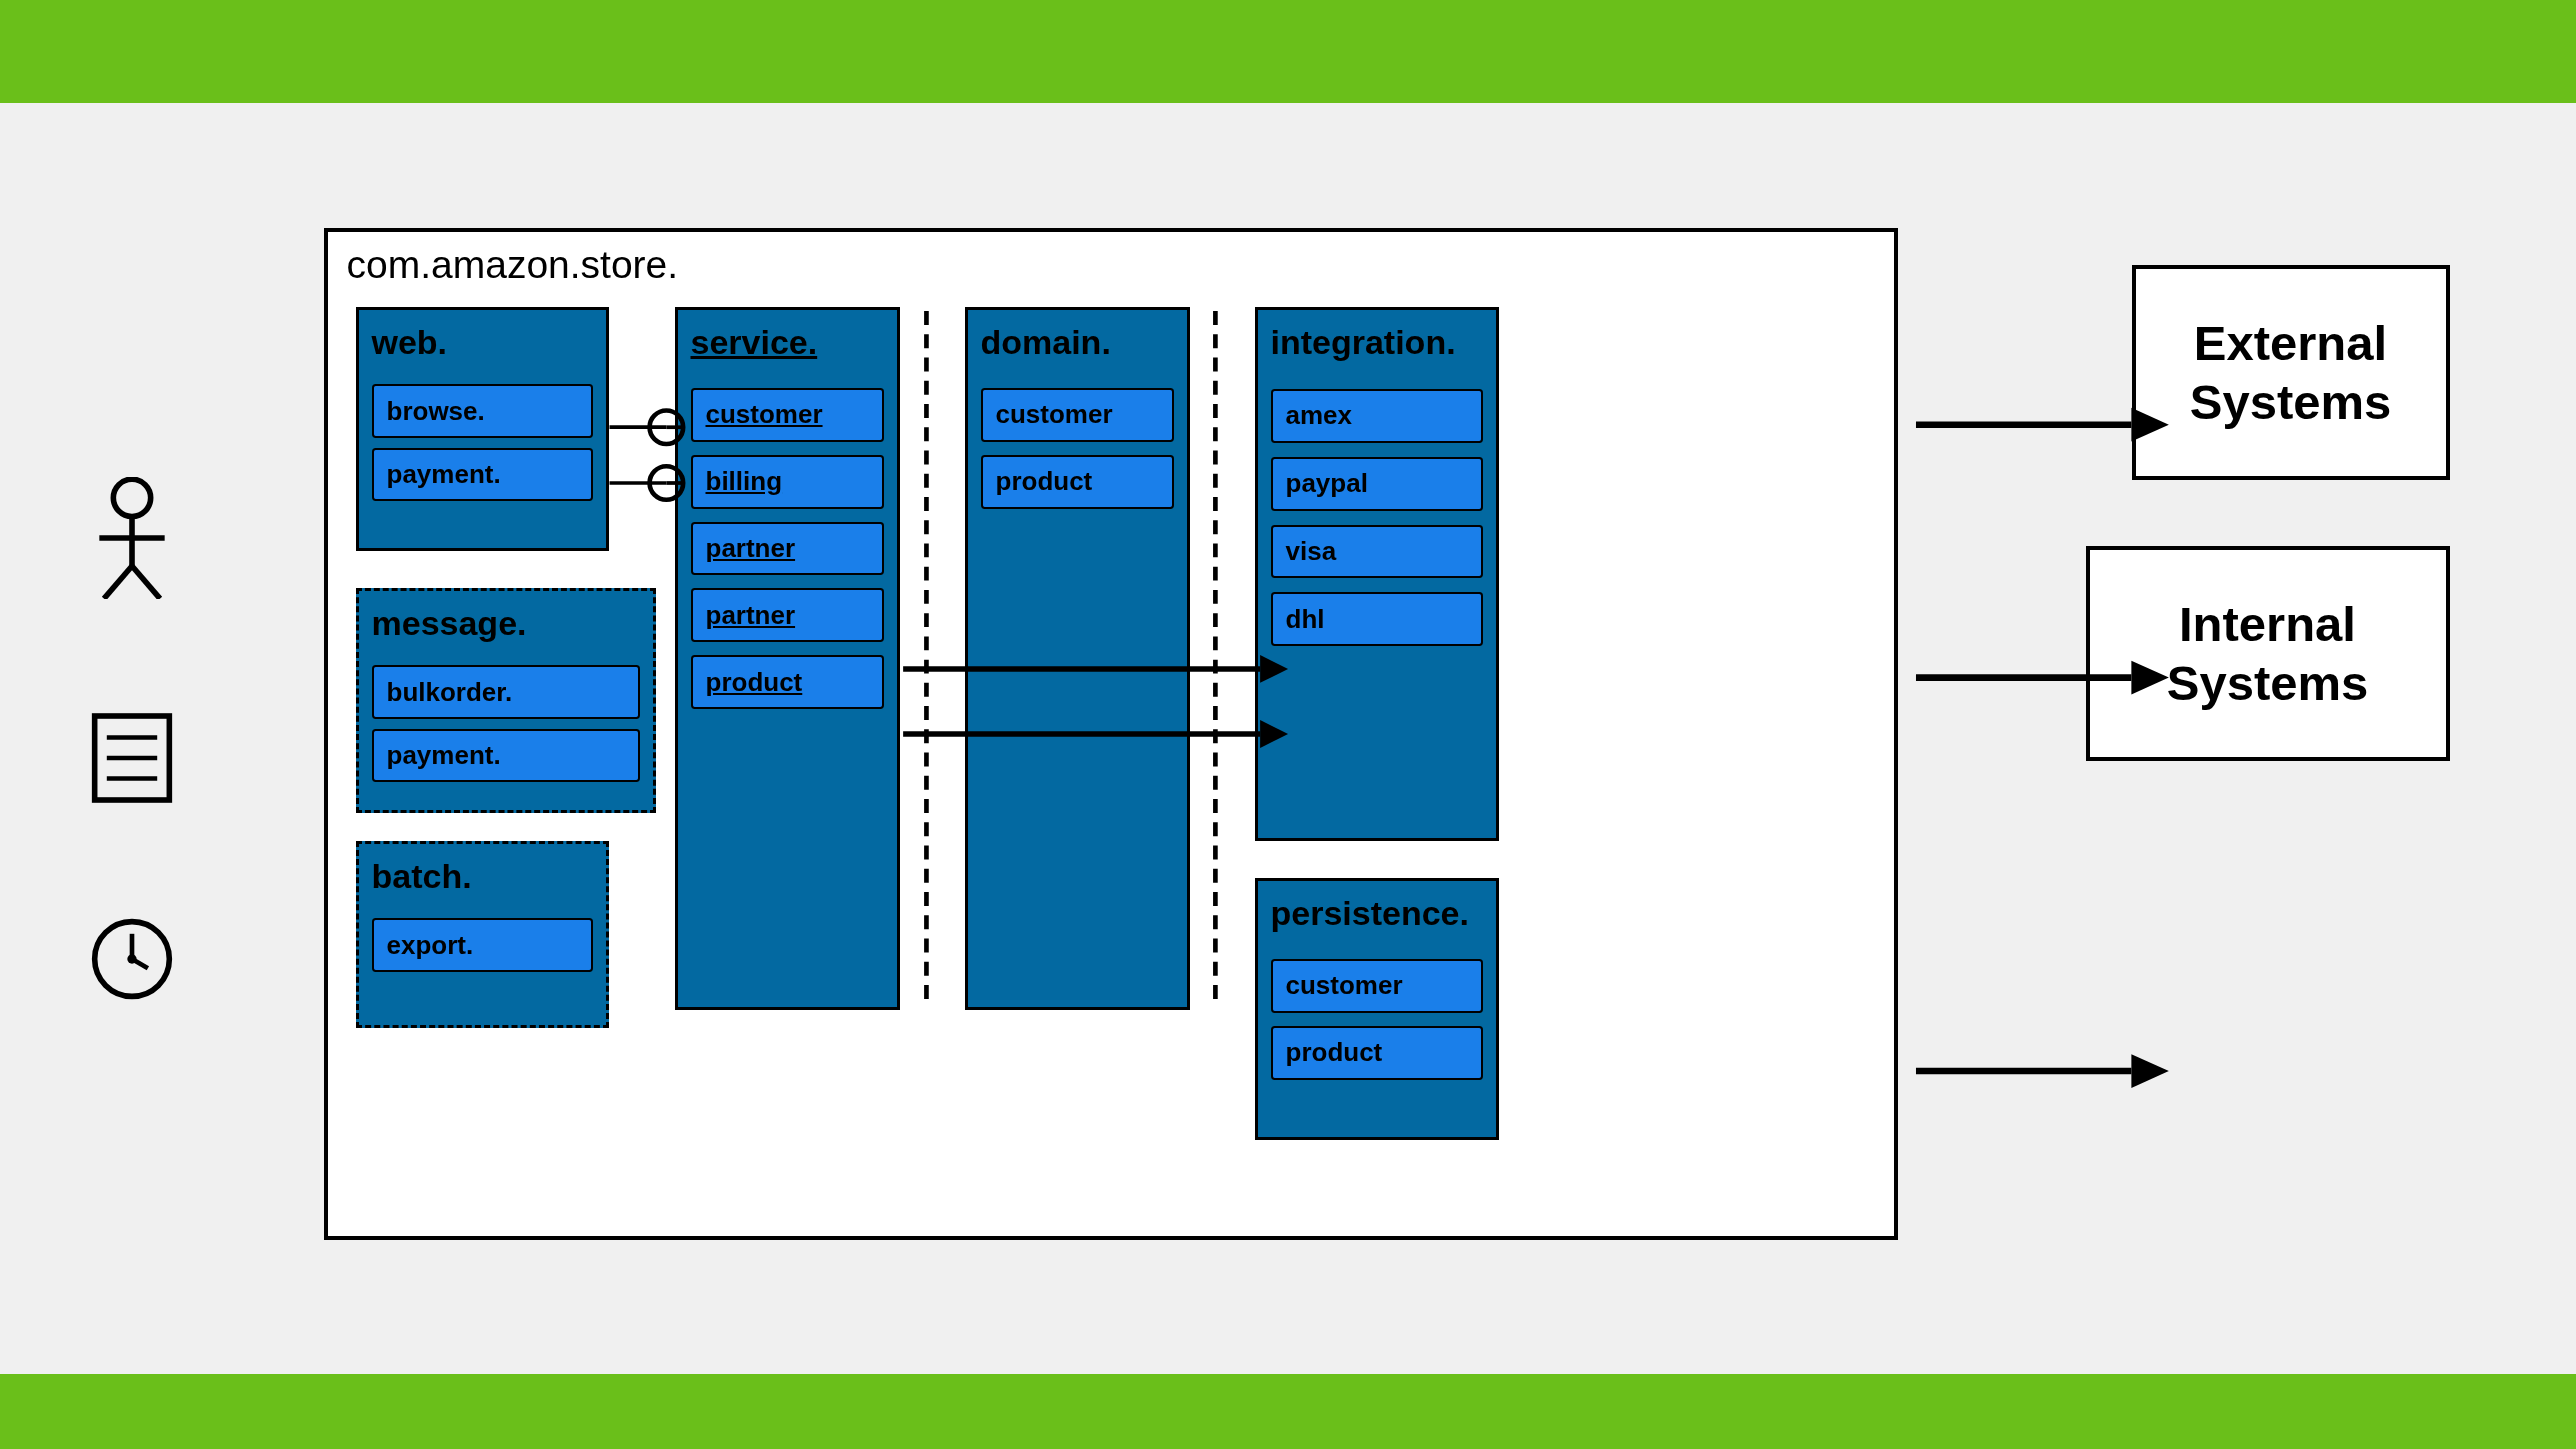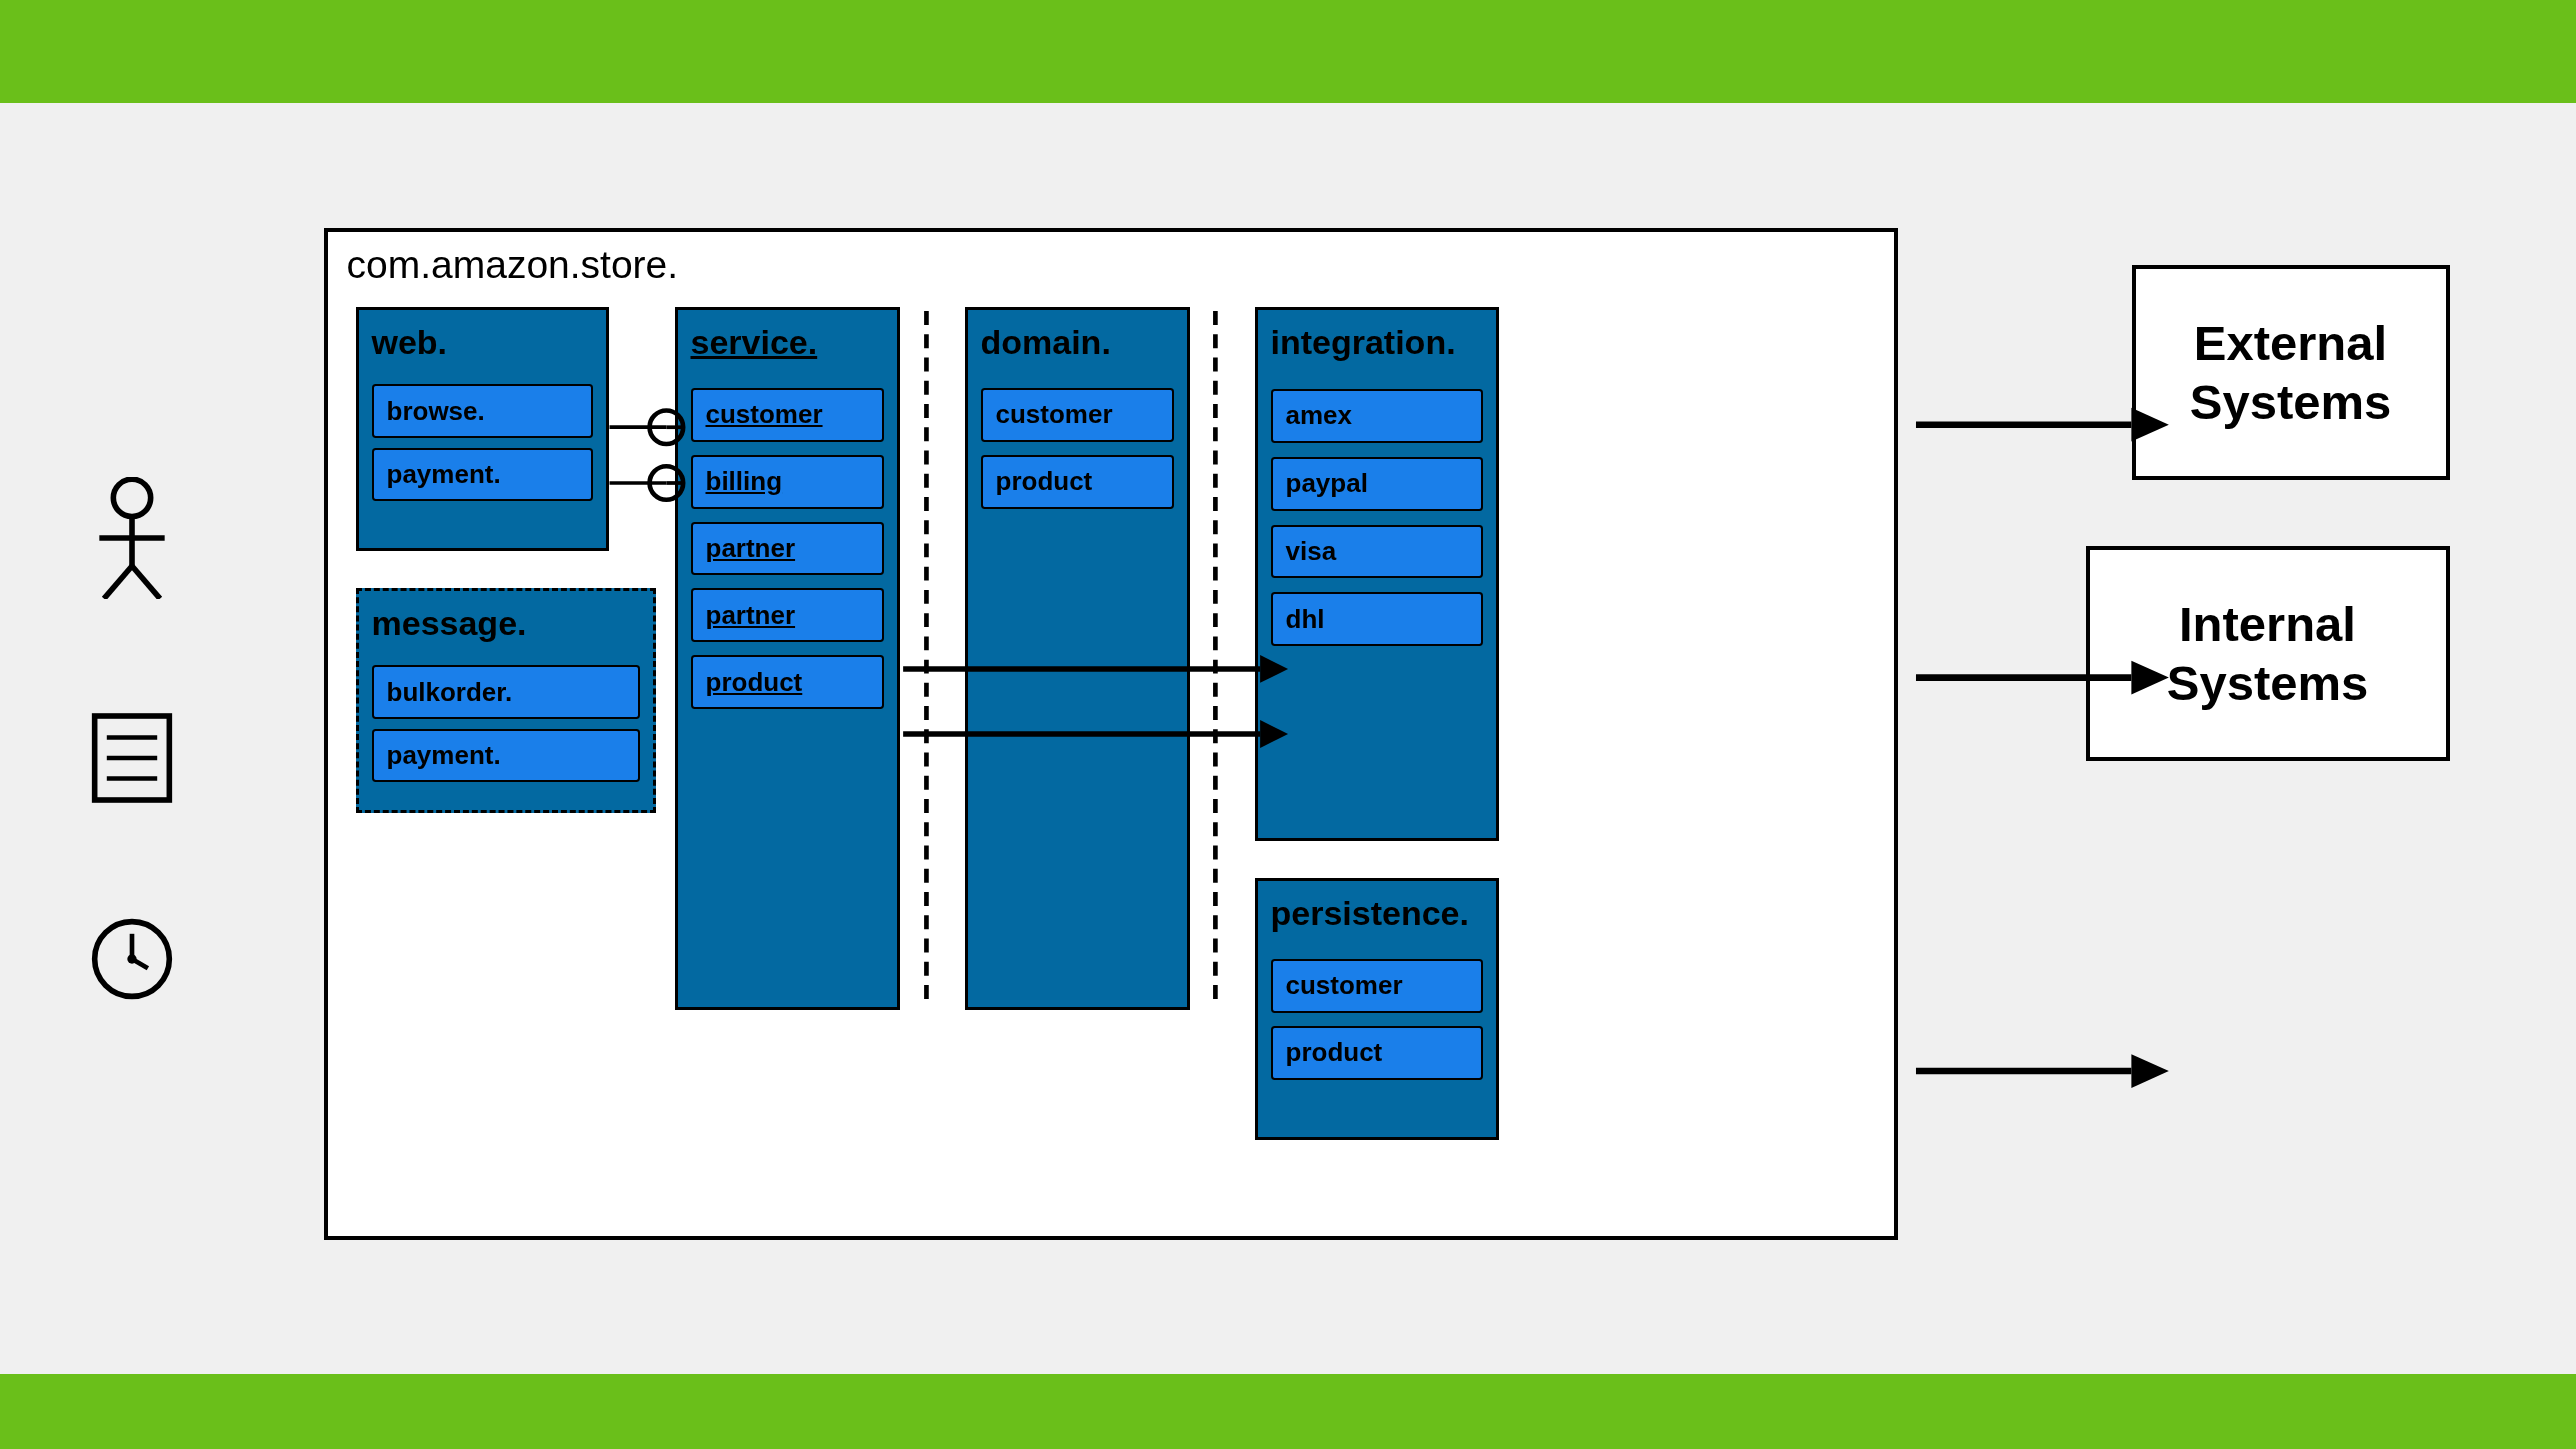--- a/index.html
+++ b/index.html
@@ -304,20 +304,24 @@
         <div class="blue-item">browse.</div>
         <div class="blue-item">payment.</div>
       </div>
 
       <div class="green-box box-message">
         <div class="sub-label">message.</div>
         <div class="blue-item">bulkorder.</div>
         <div class="blue-item">payment.</div>
       </div>
 
+      <div class="green-box box-batch">
+        <div class="sub-label">batch.</div>
+        <div class="blue-item">export.</div>
+      </div>
 
       <div class="green-box box-service">
         <div class="sub-label">service.</div>
         <div class="blue-item">customer</div>
         <div class="blue-item">billing</div>
         <div class="blue-item">partner</div>
         <div class="blue-item">partner</div>
         <div class="blue-item">product</div>
       </div>
 

